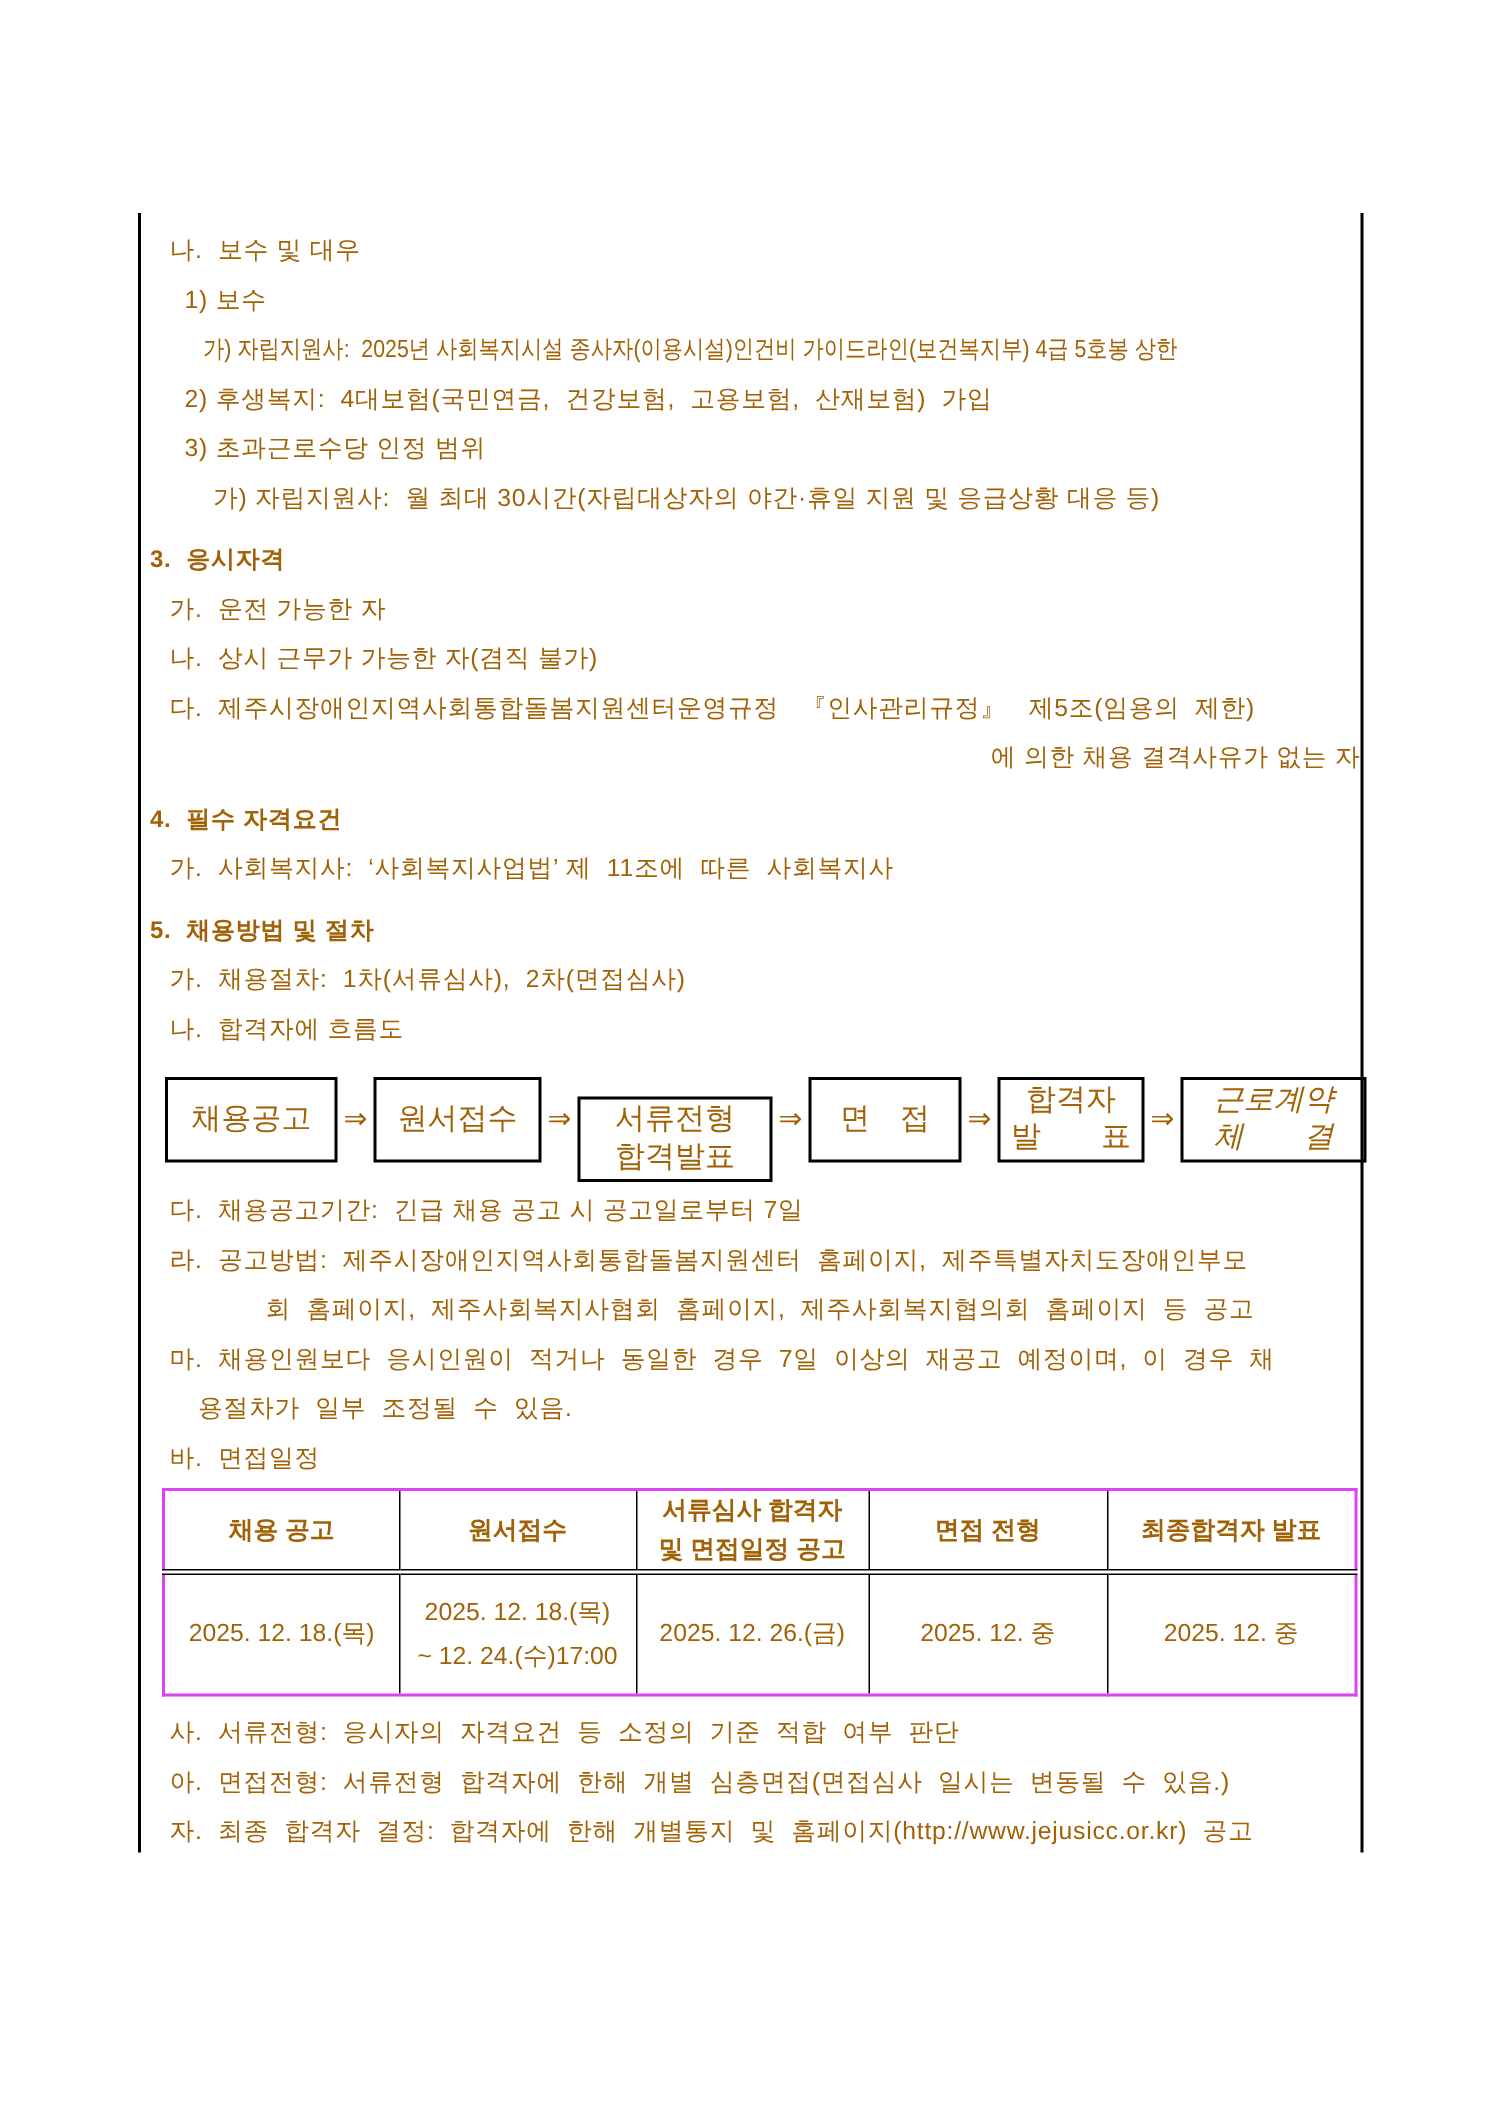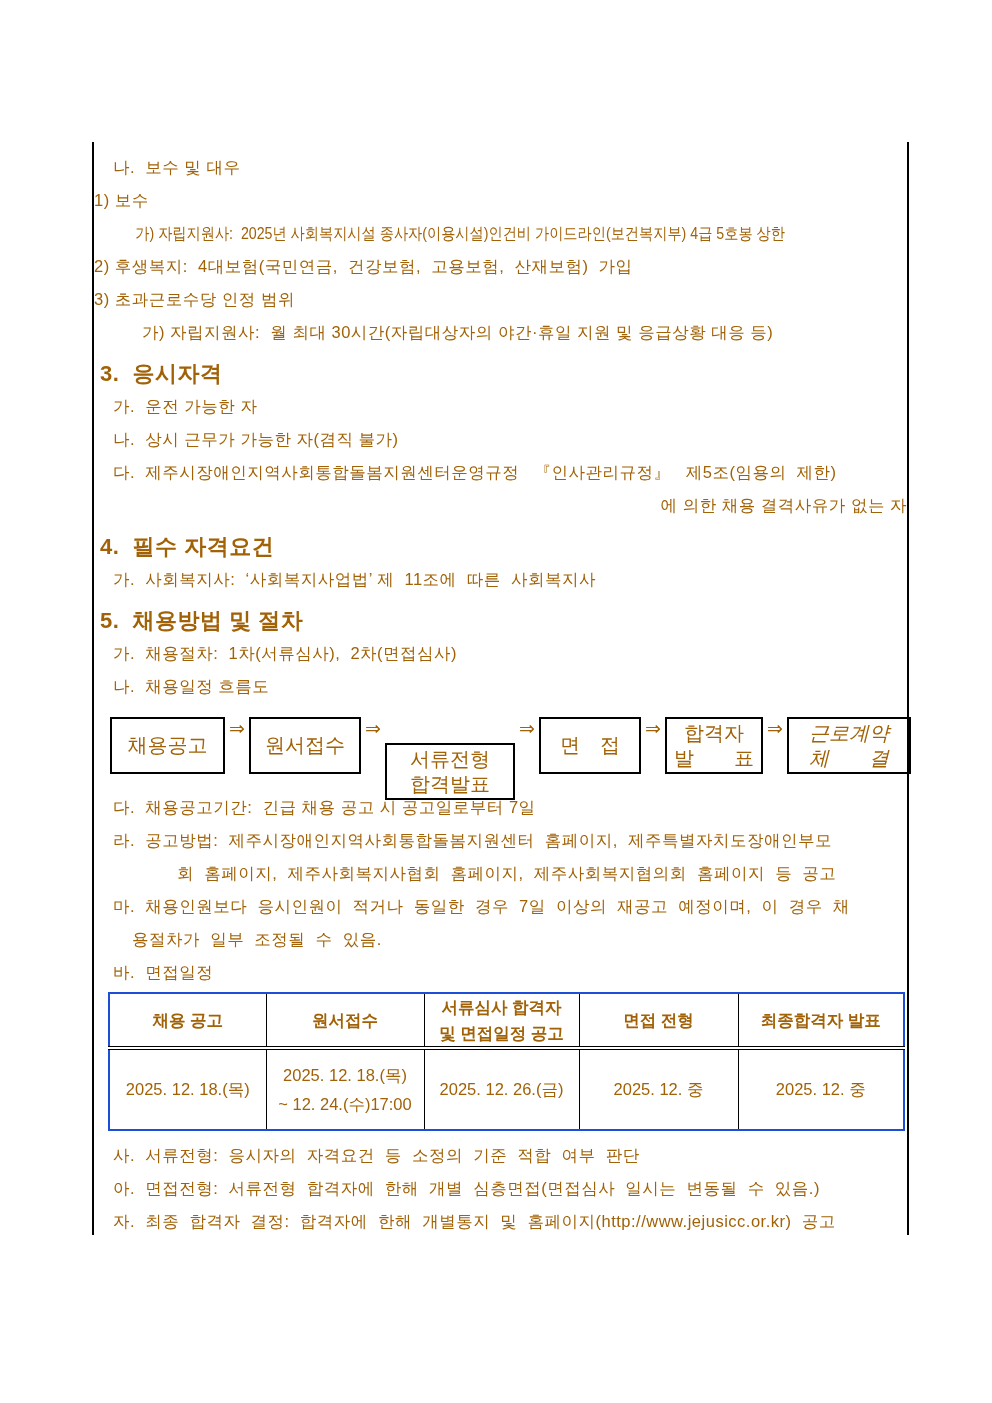--- a/index.html
+++ b/index.html
@@ -11,46 +11,46 @@
   .frame {
     position:absolute; left:92px; top:142px; width:817px; height:1093px;
     box-sizing:border-box;
     border-left:2px solid #000; border-right:2px solid #000;
     padding-top:9px;
   }
   .line {
     font-size:16.5px; line-height:33px; white-space:pre; letter-spacing:0.5px;
   }
   .heading {
-    font-size:22px; font-weight:bold; line-height:33px; margin-top:8px;
+    font-size:16px; font-weight:bold; line-height:33px; margin-top:8px;
     white-space:pre; letter-spacing:0.5px;
   }
   .ind-head { padding-left:6px; }
   .ind1 { padding-left:19px; }
-  .ind2 { }
+  .ind2 { padding-left:29px; }
   .ind3 { padding-left:48px; }
   .ind-cont-c { padding-left:41px;text-align:right; }
   .ind-cont-ra { padding-left:83px; }
   .ind-cont-ma { padding-left:38px; }
   .condensed { transform:scaleX(0.86); transform-origin:0 50%; letter-spacing:0; }
 
-  .flow { display:flex; margin:14px 0 0 16px; height:58px; }
+  .flow { display:flex; align-items:center; margin:14px 0 0 16px; height:58px; }
   .fbox {
     border:2px solid #000; height:57px; box-sizing:border-box;
     display:flex; flex-direction:column; justify-content:center; align-items:center;
     font-size:20px; line-height:25px; white-space:pre; flex:0 0 auto;
   }
   .w1 { width:115px; } .w2 { width:112px; } .w3 { width:130px;margin-top:26px; }
   .w4 { width:102px; } .w5 { width:98px; }  .w6 { width:124px;font-style:italic; }
   .farrow { flex:0 0 auto; width:24px; text-align:center; font-size:19px; }
 
   .sched {
     border-collapse:collapse; table-layout:fixed;
     margin:3px 0 0 14px; width:795px;
-    border:2px solid #1d4ed8;
+    border:2px solid #d946ef;
   }
   .sched th, .sched td {
     border:1px solid #000; text-align:center; vertical-align:middle;
     font-size:16.5px; white-space:pre-line; padding:0;
   }
   .sched th { height:48px; font-weight:bold; border-bottom:4px double #000; line-height:26px; }
   .sched td { height:79px; line-height:29px; }
 
   .after-flow { margin-top:16px; }
   .after-table { margin-top:8px; }
@@ -72,21 +72,21 @@
     <div class="line ind1">가.  운전 가능한 자</div>
     <div class="line ind1">나.  상시 근무가 가능한 자(겸직 불가)</div>
     <div class="line ind1">다.  제주시장애인지역사회통합돌봄지원센터운영규정   『인사관리규정』   제5조(임용의  제한)</div>
     <div class="line ind-cont-c">에 의한 채용 결격사유가 없는 자</div>
 
     <div class="heading ind-head">4.  필수 자격요건</div>
     <div class="line ind1">가.  사회복지사:  ‘사회복지사업법’ 제  11조에  따른  사회복지사</div>
 
     <div class="heading ind-head">5.  채용방법 및 절차</div>
     <div class="line ind1">가.  채용절차:  1차(서류심사),  2차(면접심사)</div>
-    <div class="line ind1">나.  채용일정 흐름도</div>
+    <div class="line ind1">나.  합격자에 흐름도</div>
 
     <div class="flow">
       <div class="fbox w1">
         <span>채용공고</span>
       </div>
       <span class="farrow">⇒</span>
       <div class="fbox w2">
         <span>원서접수</span>
       </div>
       <span class="farrow">⇒</span>

